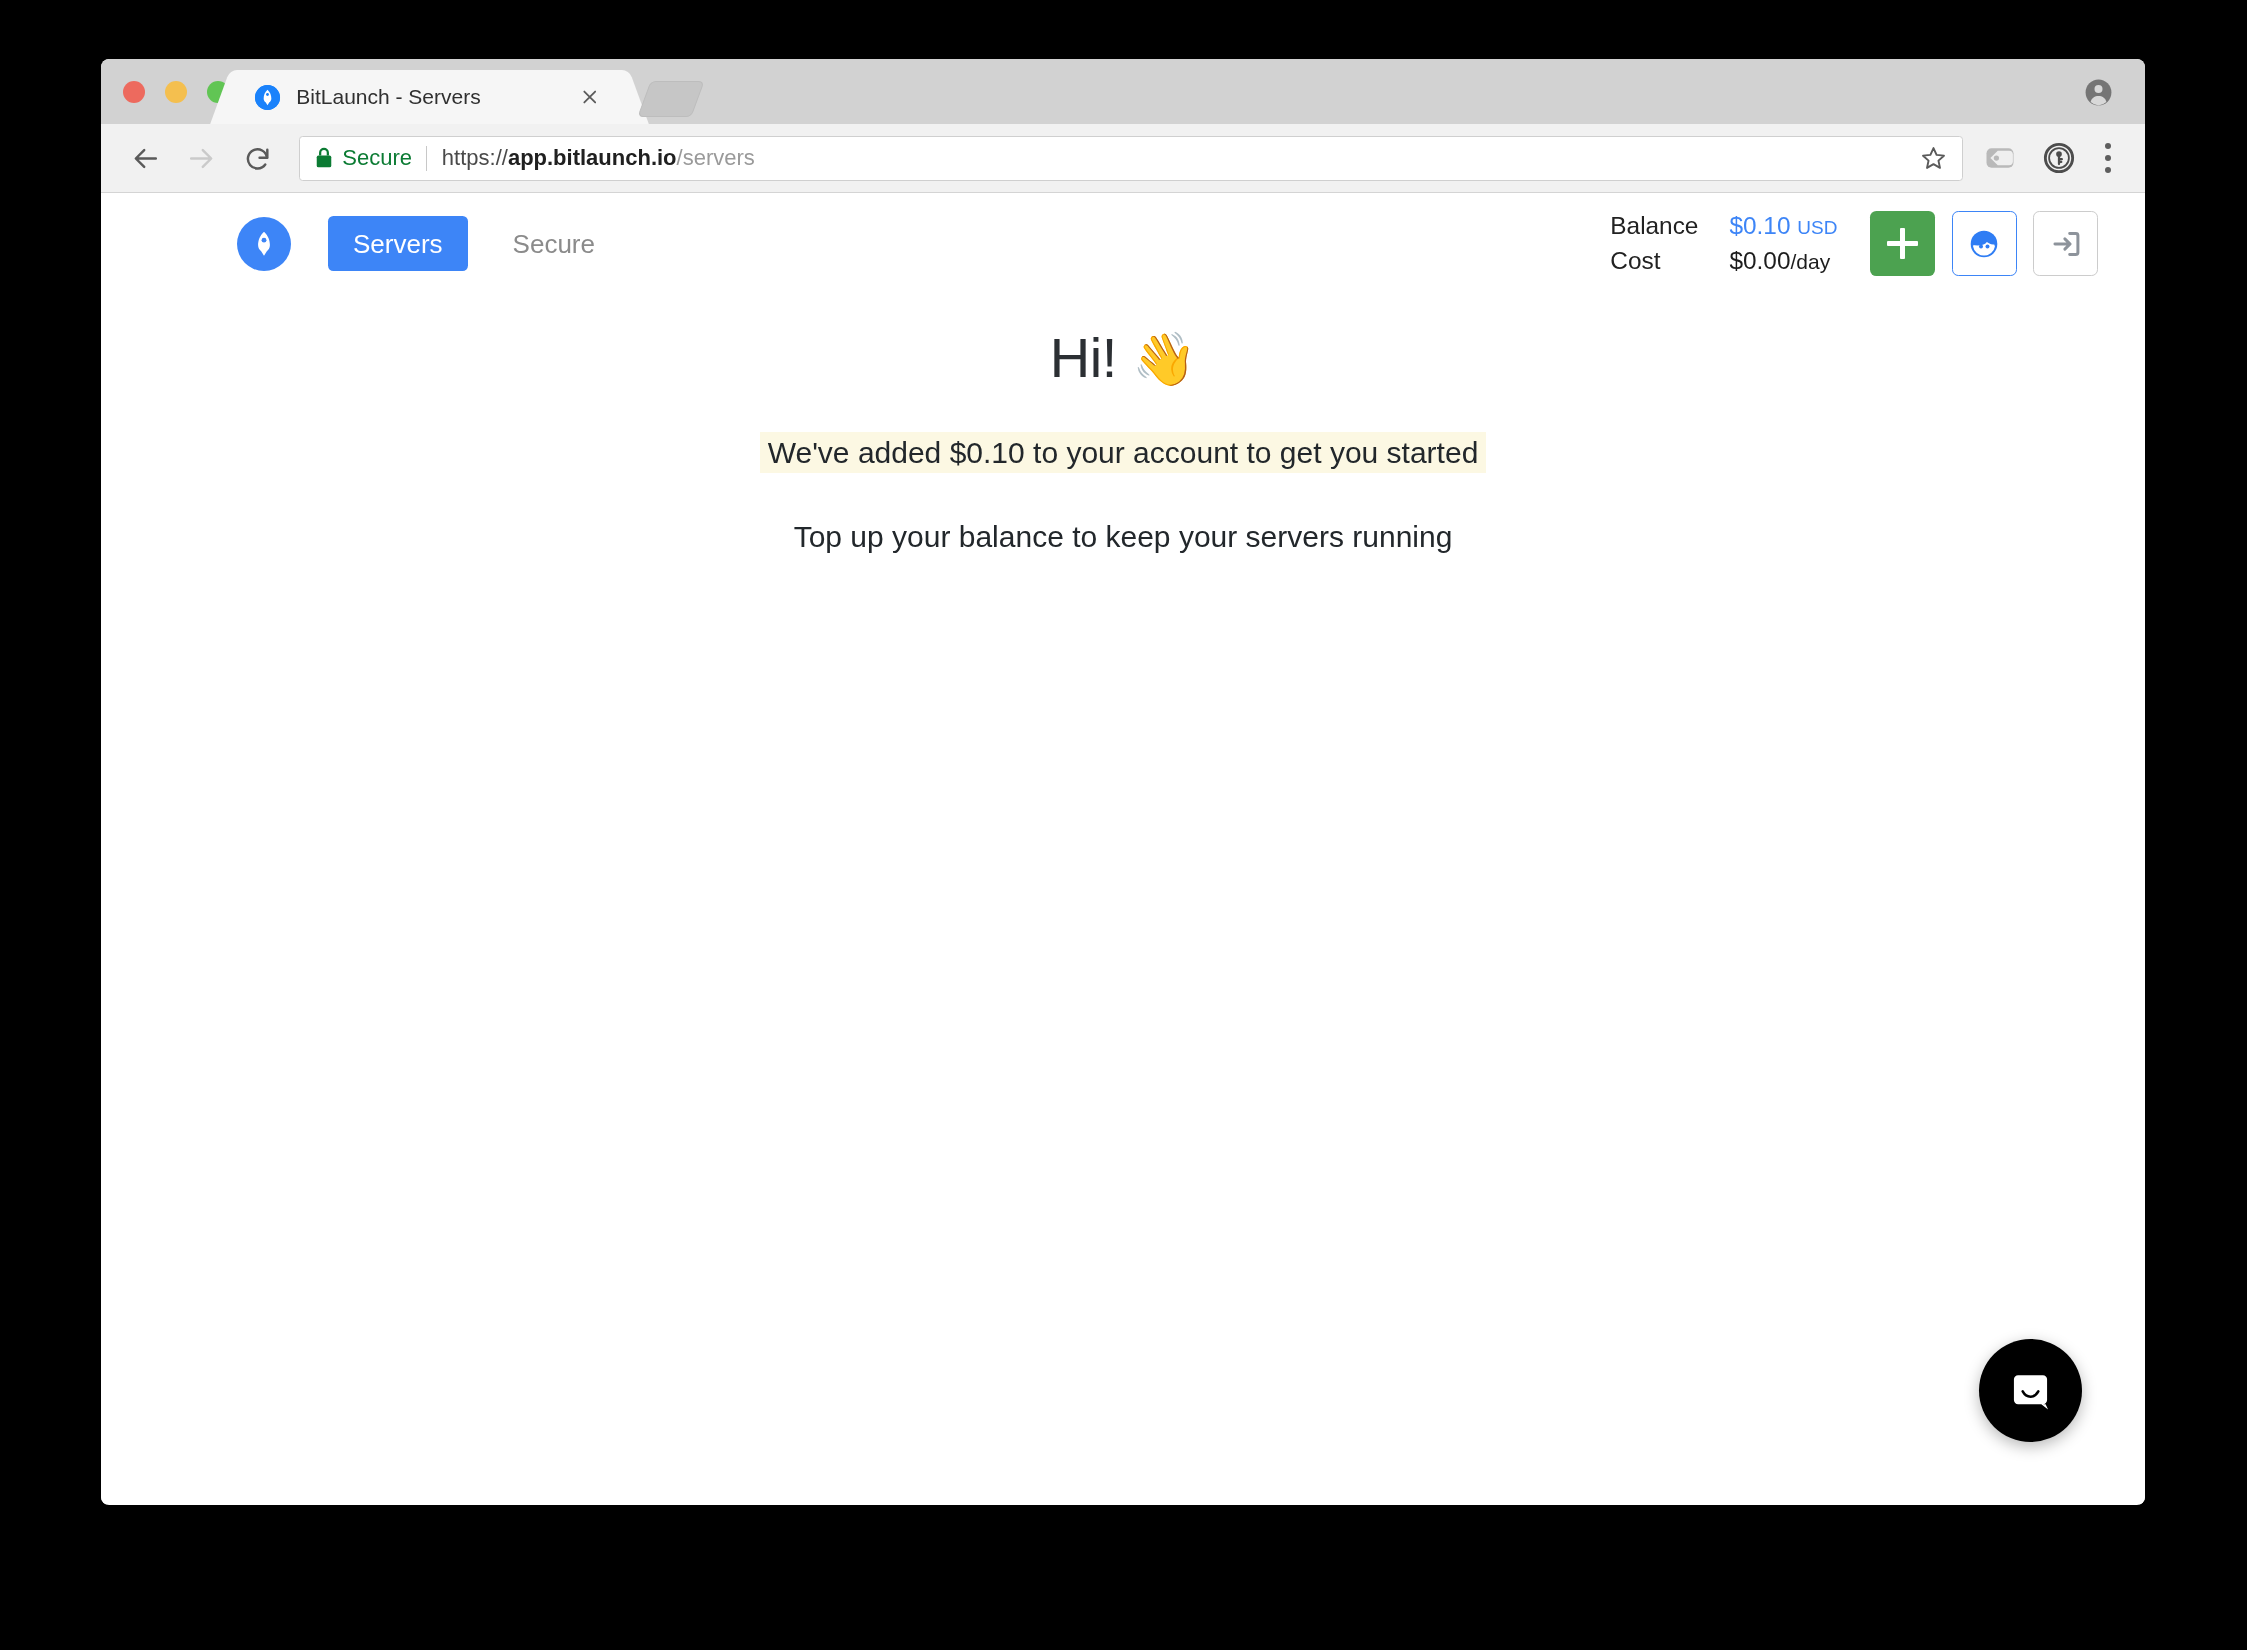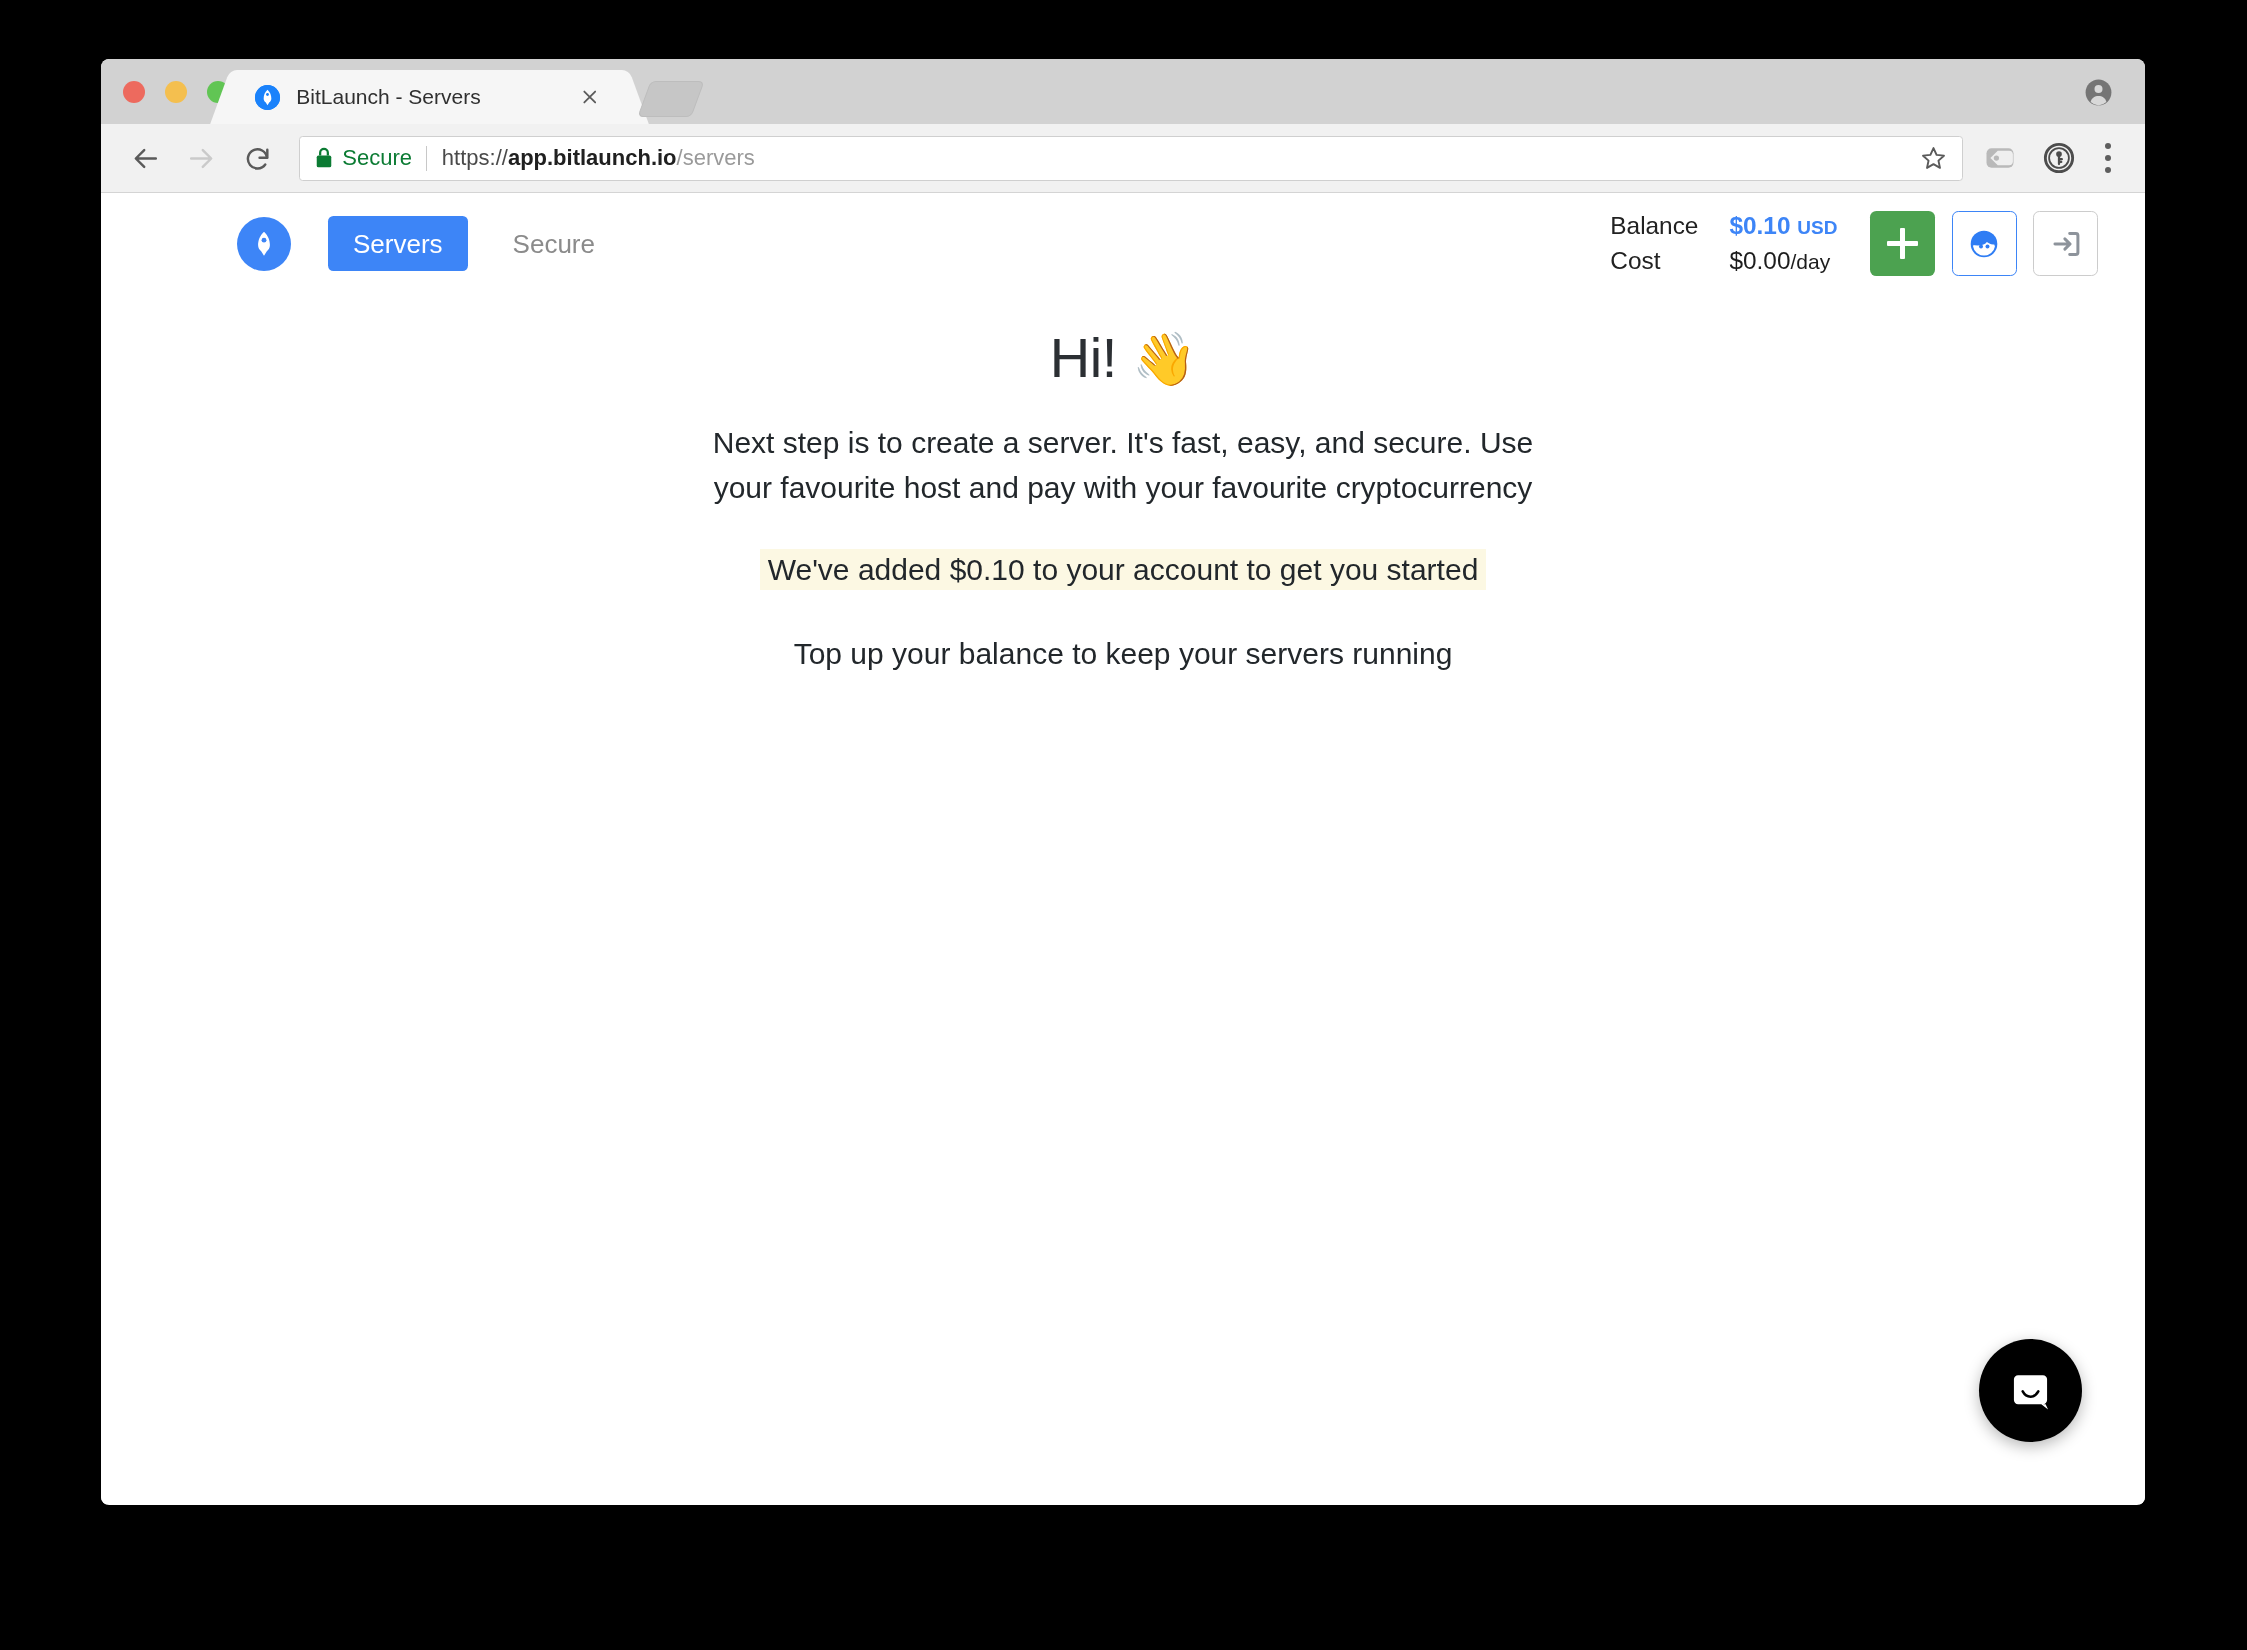--- a/index.html
+++ b/index.html
@@ -287,21 +287,21 @@
   .money-label {
     font-size: 24.4px;
     color: #222222;
     white-space: nowrap;
   }
   .money-value {
     font-size: 24.4px;
     white-space: nowrap;
     text-align: left;
   }
-  .money-value.balance { color: #3d85f7; font-weight: bold; }
+  .money-value.balance { color: #3d85f7; }
   .money-value.balance .cur { font-size: 19px; }
   .money-value.cost { color: #1d1d1d; }
   .money-value.cost .per { font-size: 21px; }
 
   .icon-btn {
     width: 65px;
     height: 65px;
     border-radius: 6.3px;
     display: flex;
     align-items: center;
@@ -542,21 +542,20 @@
               <path d="M14.6 4.6H19a1.4 1.4 0 0 1 1.4 1.4v12a1.4 1.4 0 0 1-1.4 1.4h-4.4" stroke="#8d939b" stroke-width="2.1" fill="none" stroke-linecap="round" stroke-linejoin="round"></path>
               <path d="M4.2 12h10.2M11.2 8.4 14.9 12l-3.7 3.6" stroke="#8d939b" stroke-width="2.1" fill="none" stroke-linecap="round" stroke-linejoin="round"></path>
             </svg>
           </div>
         </div>
       </div>
 
       <div class="main">
         <h1 class="greeting"><span>Hi!</span> <span class="wave">👋</span></h1>
 
-        <p class="intro">Next step is to create a server. It's fast, easy, and secure. Use your favourite host and pay with your favourite cryptocurrency</p>
 
         <div class="credit-line"><span class="credit-highlight">We've added $0.10 to your account to get you started</span></div>
 
         <div class="topup-line">Top up your balance to keep your servers running</div>
 
       </div>
 
       <div class="chat-launcher">
         <svg width="51" height="51" viewBox="0 0 32 32">
           <path d="M8.2 6.4h15.6a2.6 2.6 0 0 1 2.6 2.6v13.0a2.6 2.6 0 0 1-2.6 2.6h-1.0l4.2 3.3-1.5-3.3H8.2a2.6 2.6 0 0 1-2.6-2.6V9.0a2.6 2.6 0 0 1 2.6-2.6z" fill="#ffffff"></path>

